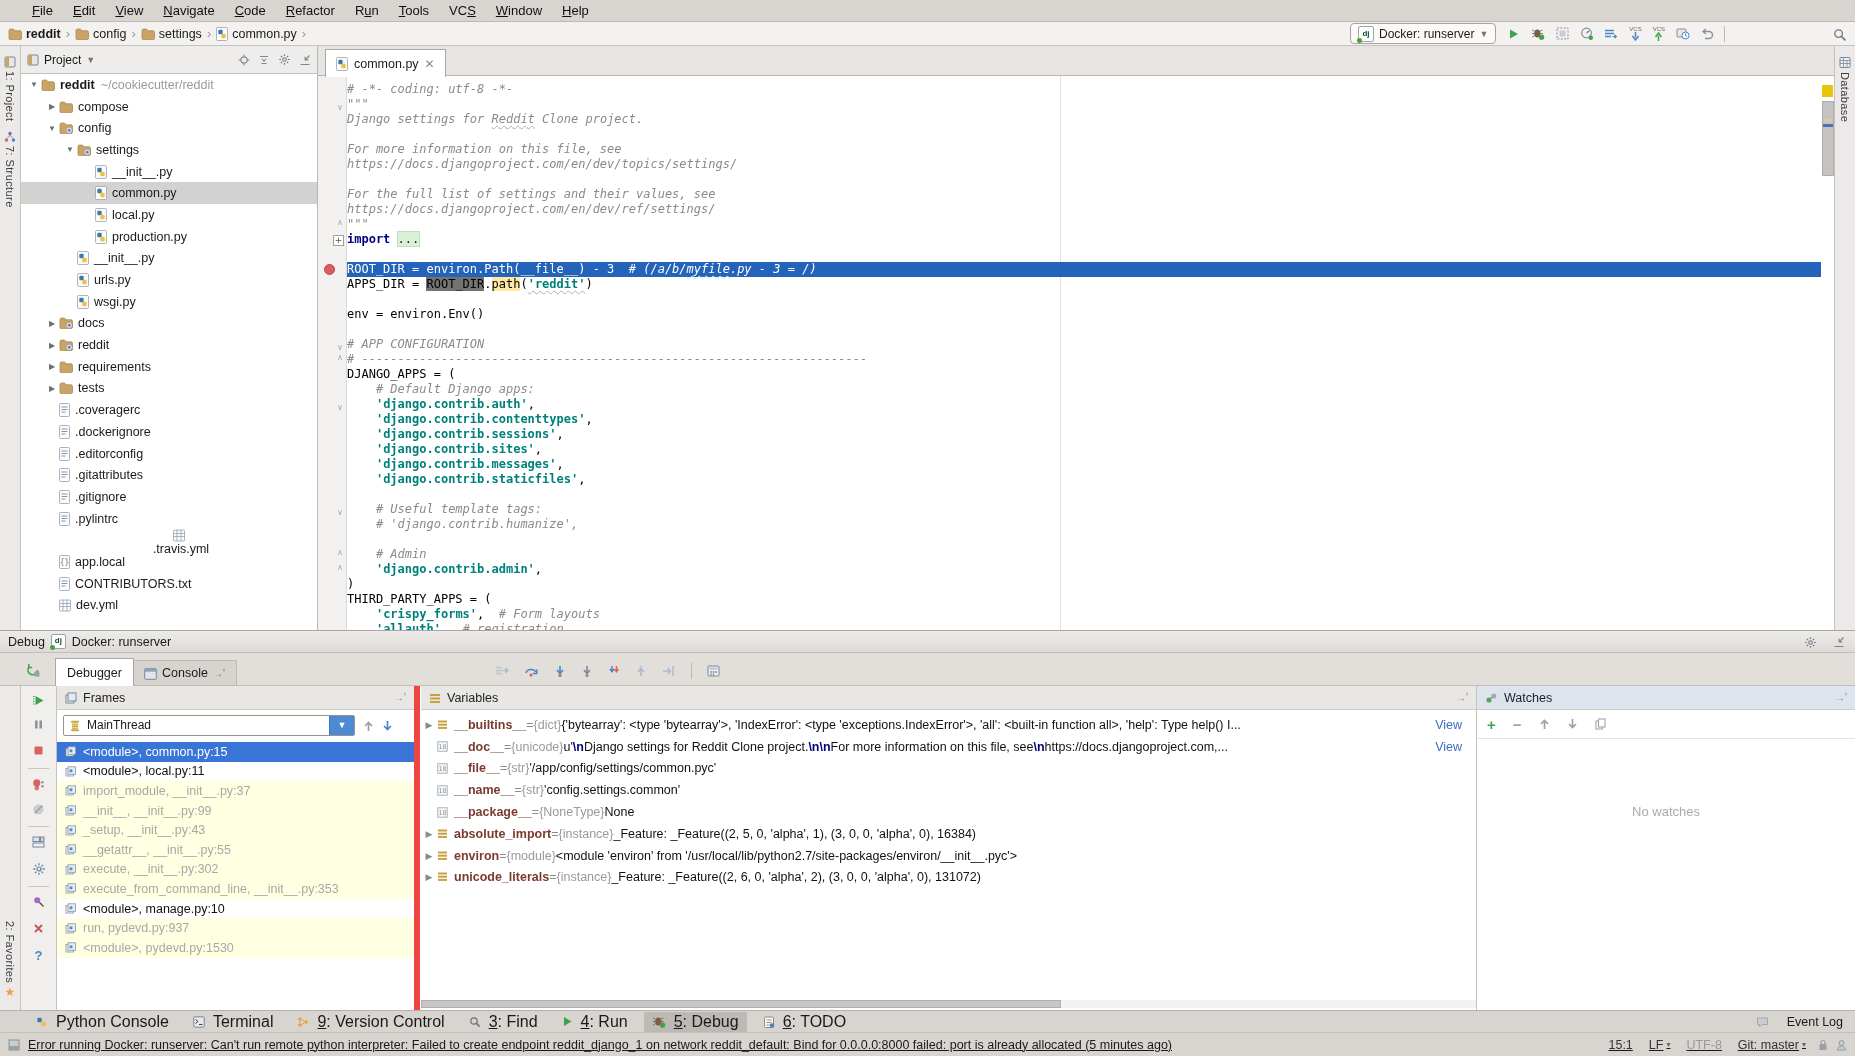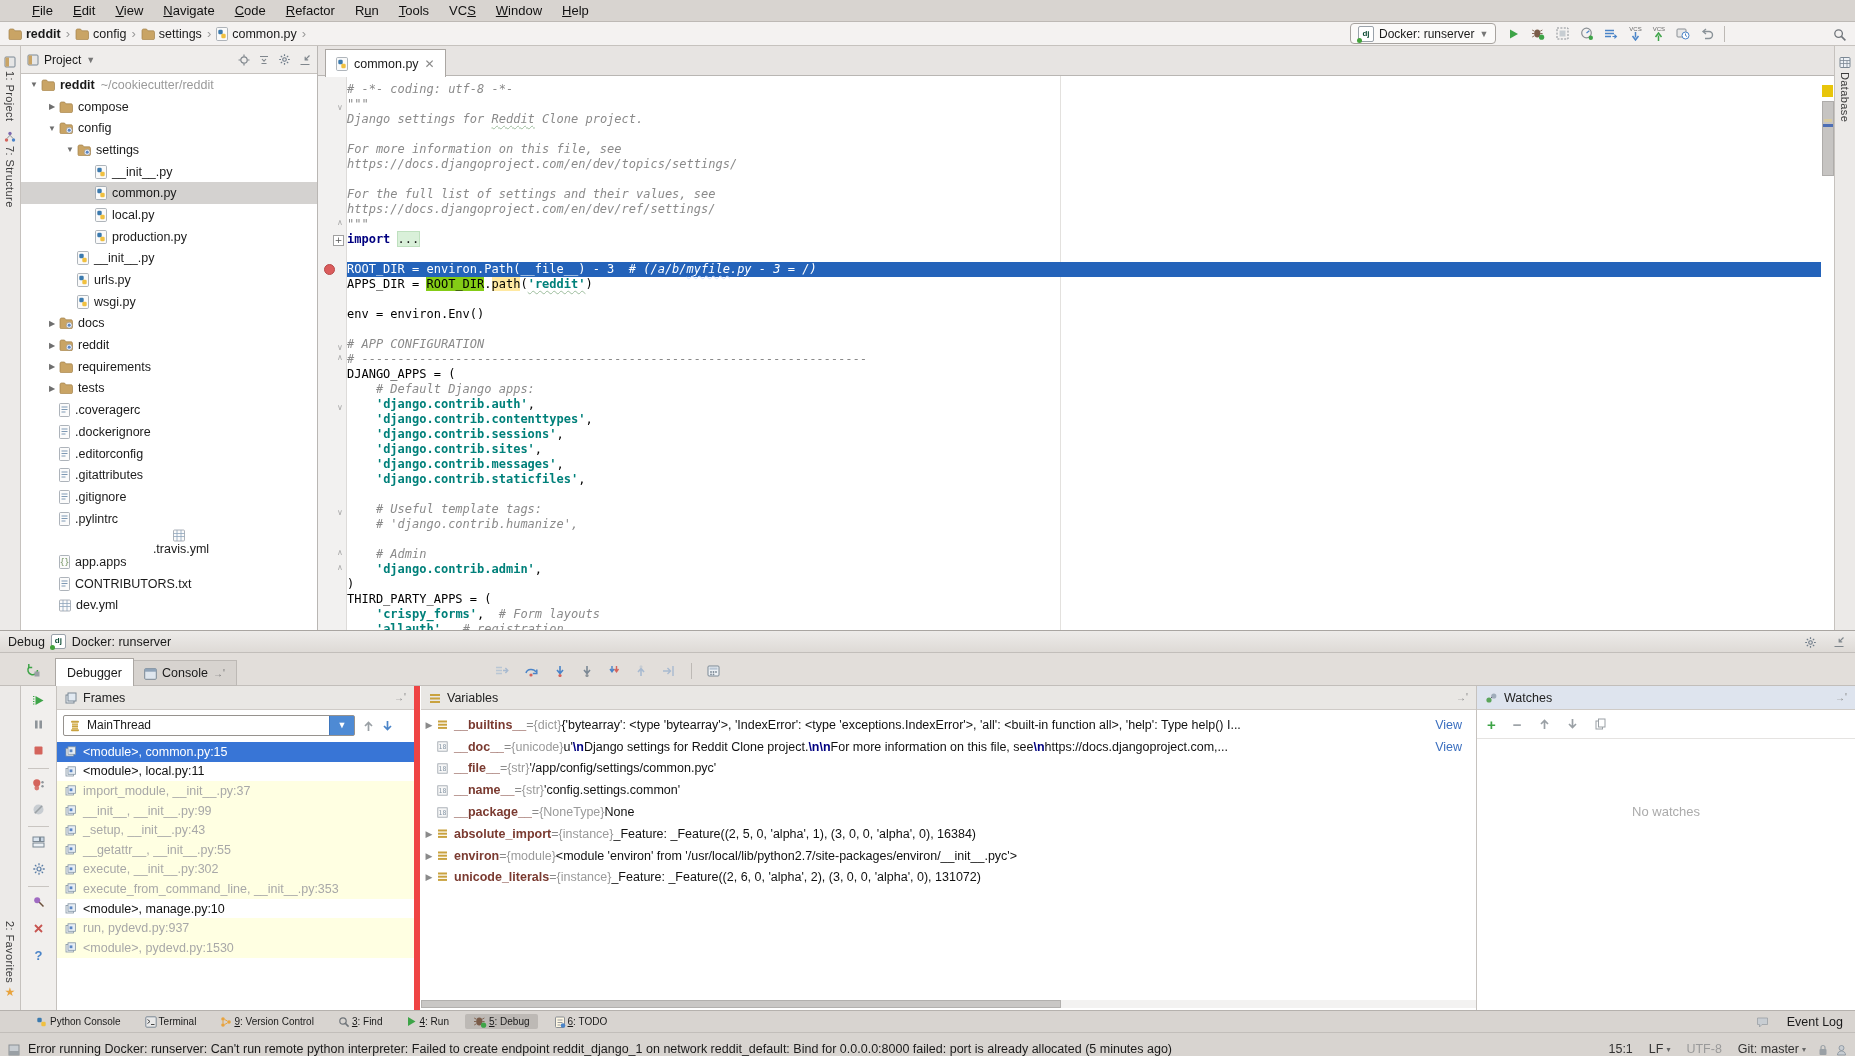--- a/index.html
+++ b/index.html
@@ -66,21 +66,21 @@
   .cl{height:15px;line-height:15px;white-space:pre;position:relative;}
   .cl.exec{background:#2463BA;}
   .cl.exec .tk{color:#fff !important;background:transparent !important;text-decoration-color:#cfe0ff !important;}
   .tk-c{color:#8A8A8A;font-style:italic;}
   .tk-ct{color:#8A8A8A;font-style:italic;text-decoration:underline wavy #9DBD9D 1px;text-underline-offset:2px;}
   .tk-p{color:#000;}
   .tk-k{color:#000080;font-weight:bold;}
   .tk-s{color:#00807A;font-weight:bold;}
   .tk-st{color:#00807A;font-weight:bold;text-decoration:underline wavy #9DBD9D 1px;text-underline-offset:2px;}
   .tk-f{color:#1a1a1a;background:#D9F0D9;outline:1px solid #BFE0BF;}
-  .tk-hb{color:#000;background:#84cc16;}
+  .tk-hb{color:#000;background:#737373;}
   .tk-hy{color:#000;background:#FFE9A2;}
   .fold{position:absolute;left:17px;font-size:8px;color:#A8A8A8;font-family:"DejaVu Sans",sans-serif;width:10px;text-align:center;}
   .foldbox{position:absolute;left:15px;width:9px;height:9px;border:1px solid #A0A0A0;background:#fff;color:#555;
            font-size:9px;line-height:8px;text-align:center;font-family:"DejaVu Sans",sans-serif;}
   .bp{position:absolute;left:6px;width:11px;height:11px;border-radius:50%;background:#DB5C5C;border:1px solid #B84A4A;box-sizing:border-box;}
   #eguide{position:absolute;left:742px;top:0;bottom:0;width:1px;background:#E3E1DE;}
   #escroll{position:absolute;right:0;top:0;width:14px;bottom:0;}
   #escroll .filemark{position:absolute;right:2px;top:9px;width:11px;height:12px;background:#E8C50A;}
   #escroll .thumb{position:absolute;right:1px;top:25px;width:12px;height:75px;background:#C6C4C2;border:1px solid #AEACAA;box-sizing:border-box;}
   #escroll .m1{position:absolute;right:3px;top:43px;width:8px;height:3px;background:#D8CBA0;}
@@ -133,25 +133,25 @@
 
   #watches{position:absolute;right:0;top:0;left:1477px;bottom:0;background:#fff;}
   #watches .dpanel-header{background:#DEE4EE;}
   #watch-toolbar{position:absolute;left:0;top:24px;right:0;height:29px;display:flex;align-items:center;gap:17px;
                  padding-left:10px;border-bottom:1px solid #E5E3E1;box-sizing:border-box;}
   #no-watches{position:absolute;left:0;right:0;top:118px;text-align:center;color:#ABABAB;font-size:13px;}
 
   
   #bottombar{position:absolute;left:0;top:1010px;width:100%;height:22px;background:#D8D4D0;border-top:1px solid #B5B1AD;
              display:flex;align-items:center;box-sizing:border-box;padding-left:28px;gap:6px;}
-  .bbtn{display:flex;align-items:center;gap:2px;padding:1px 8px;font-size:10px;border-radius:2px;}
+  .bbtn{display:flex;align-items:center;gap:8px;padding:1px 8px;font-size:16px;border-radius:2px;}
   .bbtn.active{background:#BDB9B5;}
   #eventlog{position:absolute;right:12px;display:flex;align-items:center;gap:18px;font-size:12.5px;}
   #statusbar{position:absolute;left:0;top:1032px;width:100%;height:24px;background:#D8D4D0;border-top:1px solid #C2BEBA;
-             display:flex;align-items:flex-end;box-sizing:border-box;padding:0 8px;gap:8px;font-size:12.5px;}
+             display:flex;align-items:center;box-sizing:border-box;padding:0 8px;gap:8px;font-size:12.5px;text-decoration:underline;}
   #status-msg{white-space:nowrap;overflow:hidden;flex:1;}
   #status-right{display:flex;align-items:center;gap:16px;margin-right:4px;}
   .sitem{display:flex;align-items:center;gap:3px;color:#333;}
   .sitem.dim{color:#9A9A9A;}
   .sitem .caret{font-size:8px;color:#666;}
 </style>
 </head>
 <body>
 
 <div id="app">
@@ -580,21 +580,21 @@
             <span>.travis.yml</span>
           </div>
           <div class="trow" style="padding-left: 24px;">
             <span class="tarrow"></span>
             <span class="ic">
               <svg width="11" height="14">
                 <rect x="0.5" y="0.5" width="10" height="13" rx="1" fill="#FBFBFB" stroke="#98A0A8" stroke-width="0.8"></rect>
                 <text x="5.5" y="10" font-size="8" text-anchor="middle" fill="#6B8E5A" font-family="monospace">{}</text>
               </svg>
             </span>
-            <span>app.apps</span>
+            <span>app.local</span>
           </div>
           <div class="trow" style="padding-left: 24px;">
             <span class="tarrow"></span>
             <span class="ic">
               <svg width="11" height="14">
                 <rect x="0.5" y="0.5" width="10" height="13" rx="1" fill="#FBFBFB" stroke="#98A0A8" stroke-width="0.8"></rect>
                 <path d="M2.5 4h6M2.5 6.5h6M2.5 9h4" stroke="#7E99B4" stroke-width="1"></path>
               </svg>
             </span>
             <span>CONTRIBUTORS.txt</span>

